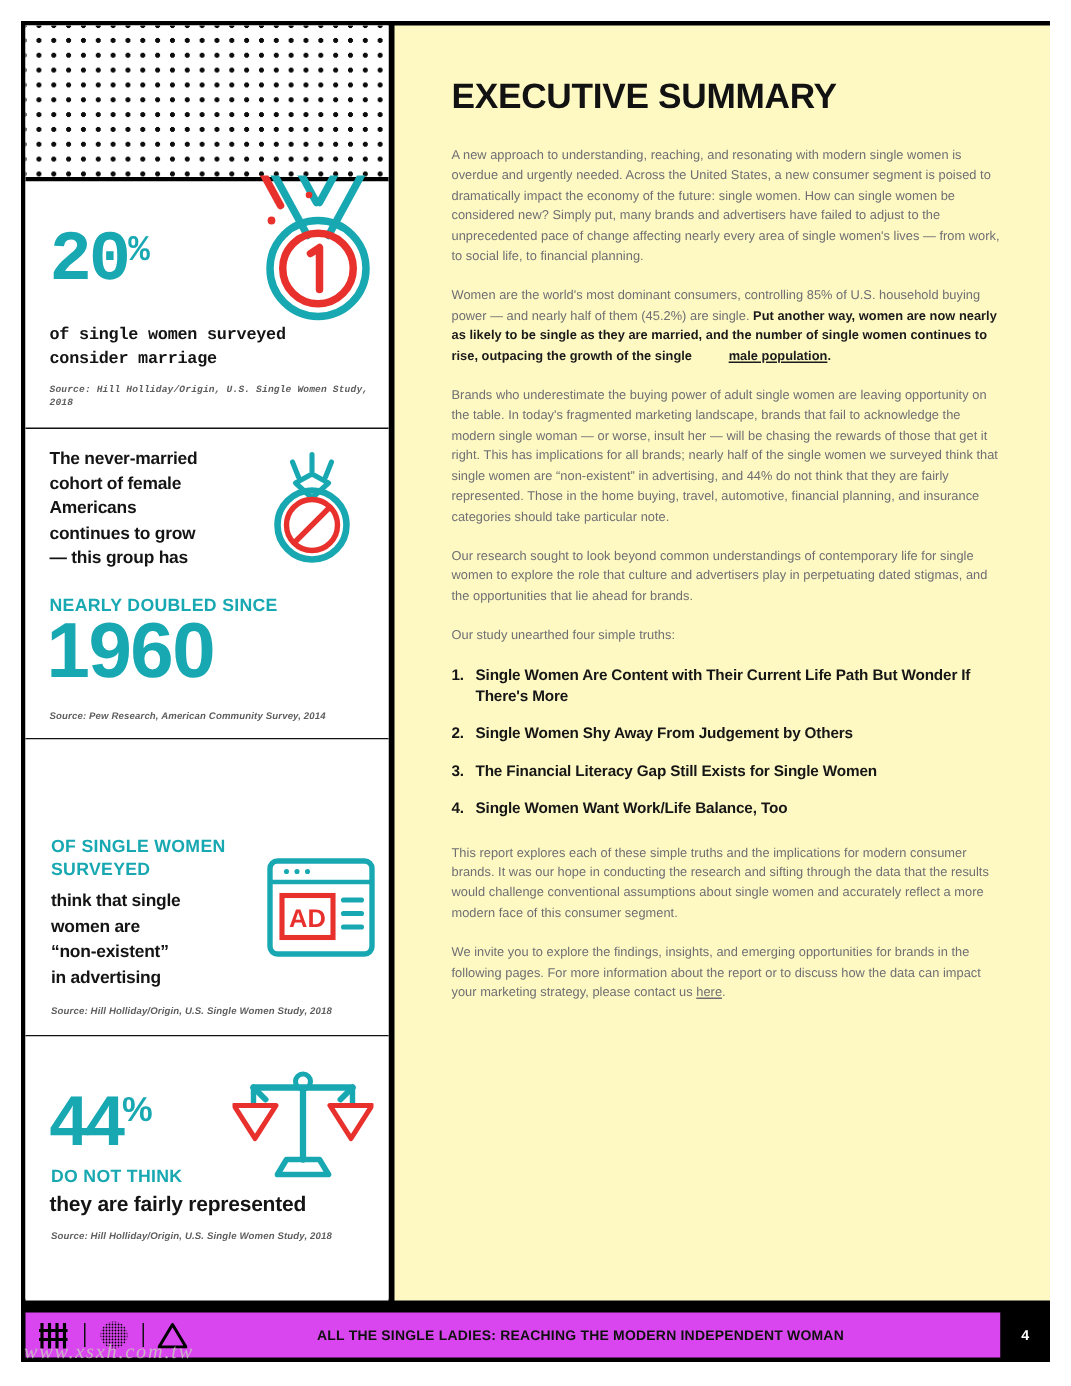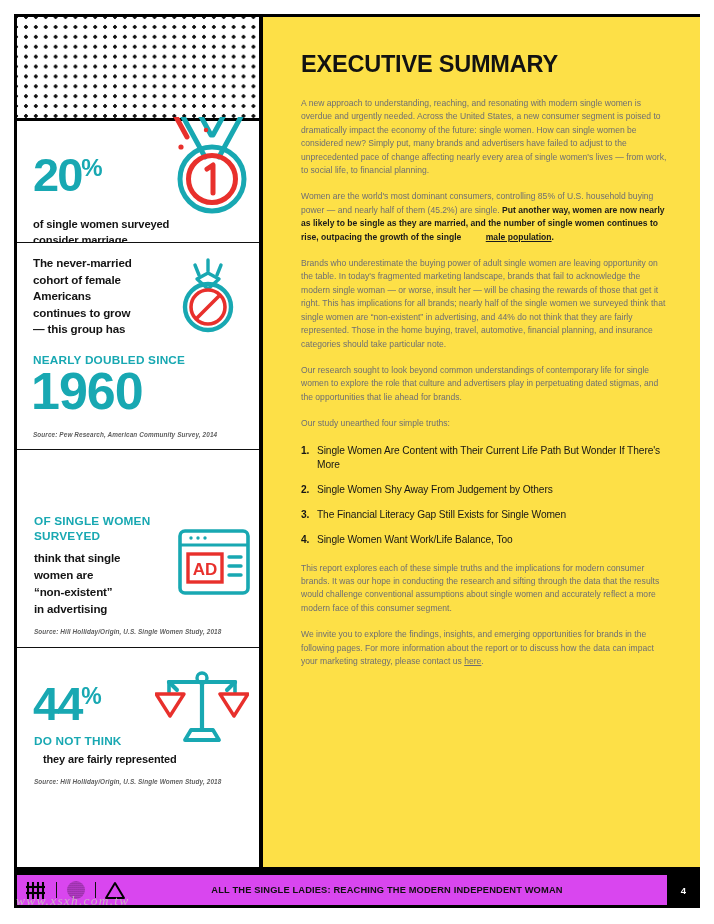--- a/index.html
+++ b/index.html
@@ -62,21 +62,21 @@
   }
   .source{
     color:#3a3a3a;font-size:6.4px;font-style:italic;font-weight:bold;
     letter-spacing:.1px;margin-top:7px;line-height:9px;
     opacity:.82;
   }
   .icon-abs{position:absolute;}
   
   .main{
     position:absolute;left:263px;top:17px;width:437px;height:850px;
-    background:#fde047;
+    background:#fef9c3;
     padding:34px 30px 0 38px;
     box-sizing:border-box;
   }
   h1.title{
     margin:0 0 19px 0;
     font-size:23.5px;font-weight:bold;color:#121212;
     letter-spacing:-0.2px;
   }
   p.body{
     margin:0 0 13px 0;
@@ -84,21 +84,21 @@
     letter-spacing:.02px;
   }
   p.body b{color:#1b1b1b;font-weight:bold;}
   p.body .lnk{color:#1b1b1b;font-weight:bold;text-decoration:underline;margin-left:22px;}
   p.body .lnk-plain{color:#6e6e73;text-decoration:underline;}
   ol.truths{
     margin:4px 0 14px 0;padding:0 0 0 16px;list-style:none;counter-reset:t;
   }
   ol.truths li{
     counter-increment:t;position:relative;
-    font-size:10.2px;font-weight:normal;color:#161616;
+    font-size:10.2px;font-weight:bold;color:#161616;
     line-height:14.2px;margin-bottom:11px;letter-spacing:-0.1px;
   }
   ol.truths li:before{
     content:counter(t) ".";position:absolute;left:-16px;top:0;
     font-weight:bold;color:#161616;
   }
   
   .footer{
     position:absolute;left:14px;top:872px;width:686px;height:36px;
     background:#000;
@@ -129,21 +129,21 @@
 </head>
 <body>
 
 <div class="page">
   <div class="frame"></div>
 
   <div class="sidebar">
 
     <div class="dotpanel"></div>
 
-    <div class="statcard" style="height:122px;">
+    <div class="statcard" style="height:165px;font-family:Liberation Mono, monospace;">
       <div class="icon-abs" style="right:2px;top:-4px;">
         <svg width="106" height="104" viewBox="0 0 106 104">
           <g fill="none" stroke-linecap="round">
             <path d="M30 -4 L54 40" stroke="#18a8b2" stroke-width="5"></path>
             <path d="M48 -4 L60 18" stroke="#18a8b2" stroke-width="5"></path>
             <path d="M92 -4 L68 40" stroke="#18a8b2" stroke-width="5"></path>
             <path d="M74 -4 L62 18" stroke="#18a8b2" stroke-width="5"></path>
             <path d="M24 -2 L36 20" stroke="#e8302c" stroke-width="5"></path>
             <circle cx="30" cy="30" r="2.6" fill="#e8302c" stroke="none"></circle>
             <circle cx="39" cy="39" r="2.2" fill="#e8302c" stroke="none"></circle>
@@ -231,21 +231,21 @@
             <path d="M1 26 H29 L15 48 Z" stroke="#e8302c" stroke-width="3.4" stroke-linejoin="round"></path>
             <path d="M65 26 H93 L79 48 Z" stroke="#e8302c" stroke-width="3.4" stroke-linejoin="round"></path>
             <path d="M36 62 H58 L64 72 H30 Z" stroke="#18a8b2" stroke-width="3.8" stroke-linejoin="round"></path>
           </g>
         </svg>
       </div>
       <div style="position:absolute;left:16px;top:32px;">
         <span class="bignum" style="font-size:47px;">44</span><span class="pct" style="font-size:23px;margin-top:3px;">%</span>
       </div>
       <div class="stat-teal" style="position:absolute;left:17px;top:86px;font-size:11.8px;">DO NOT THINK</div>
-      <div class="stat-bold" style="position:absolute;left:26px;top:104px;font-size:11px;">they are fairly represented</div>
+      <div class="stat-bold" style="position:absolute;left:16px;top:104px;font-size:14px;">they are fairly represented</div>
       <div class="source" style="position:absolute;left:17px;top:122px;">Source: Hill Holliday/Origin, U.S. Single Women Study, 2018</div>
     </div>
   </div>
 
   <div class="main">
     <h1 class="title">EXECUTIVE SUMMARY</h1>
 
     <p class="body">A new approach to understanding, reaching, and resonating with modern single women is overdue and urgently needed. Across the United States, a new consumer segment is poised to dramatically impact the economy of the future: single women. How can single women be considered new? Simply put, many brands and advertisers have failed to adjust to the unprecedented pace of change affecting nearly every area of single women's lives — from work, to social life, to financial planning.</p>
 
     <p class="body"><span>Women are the world's most dominant consumers, controlling 85% of U.S. household buying power — and nearly half of them (45.2%) are single. </span><b>Put another way, women are now nearly as likely to be single as they are married, and the number of single women continues to rise, outpacing the growth of the single </b><a href="#" class="lnk">male population</a><b>.</b></p>

